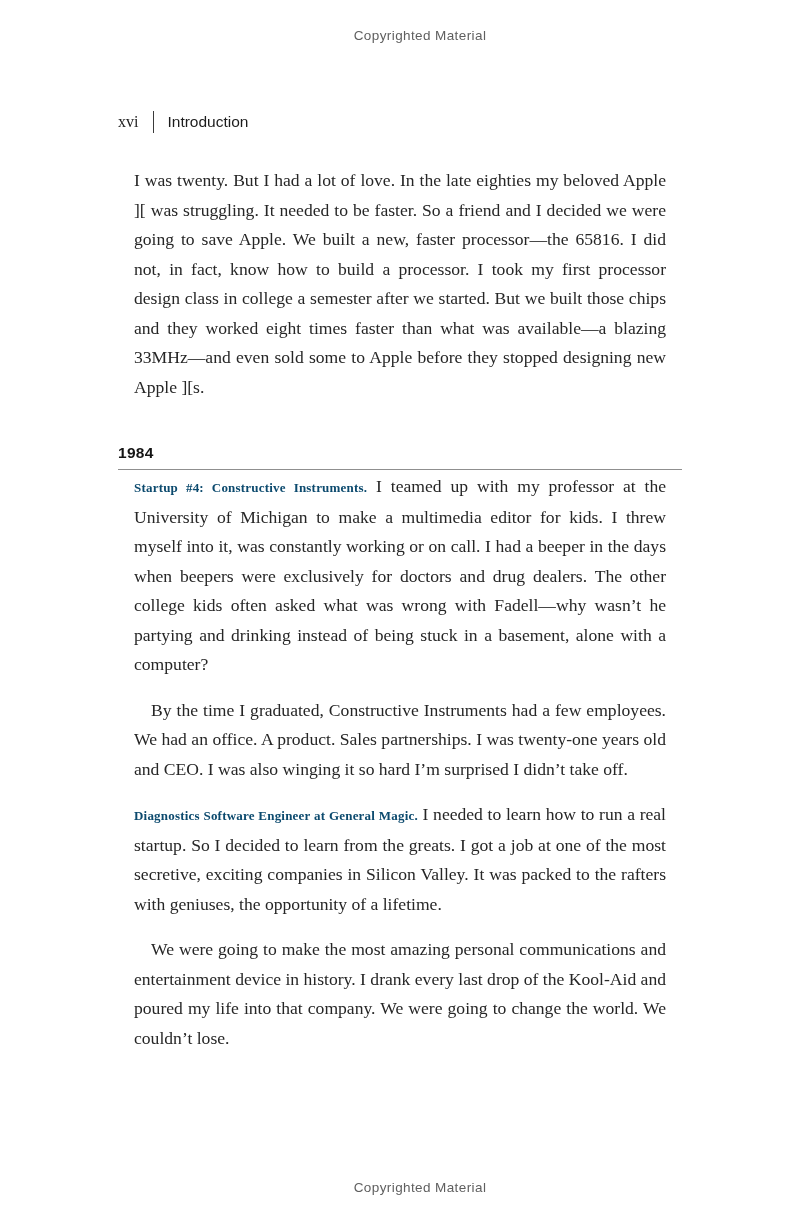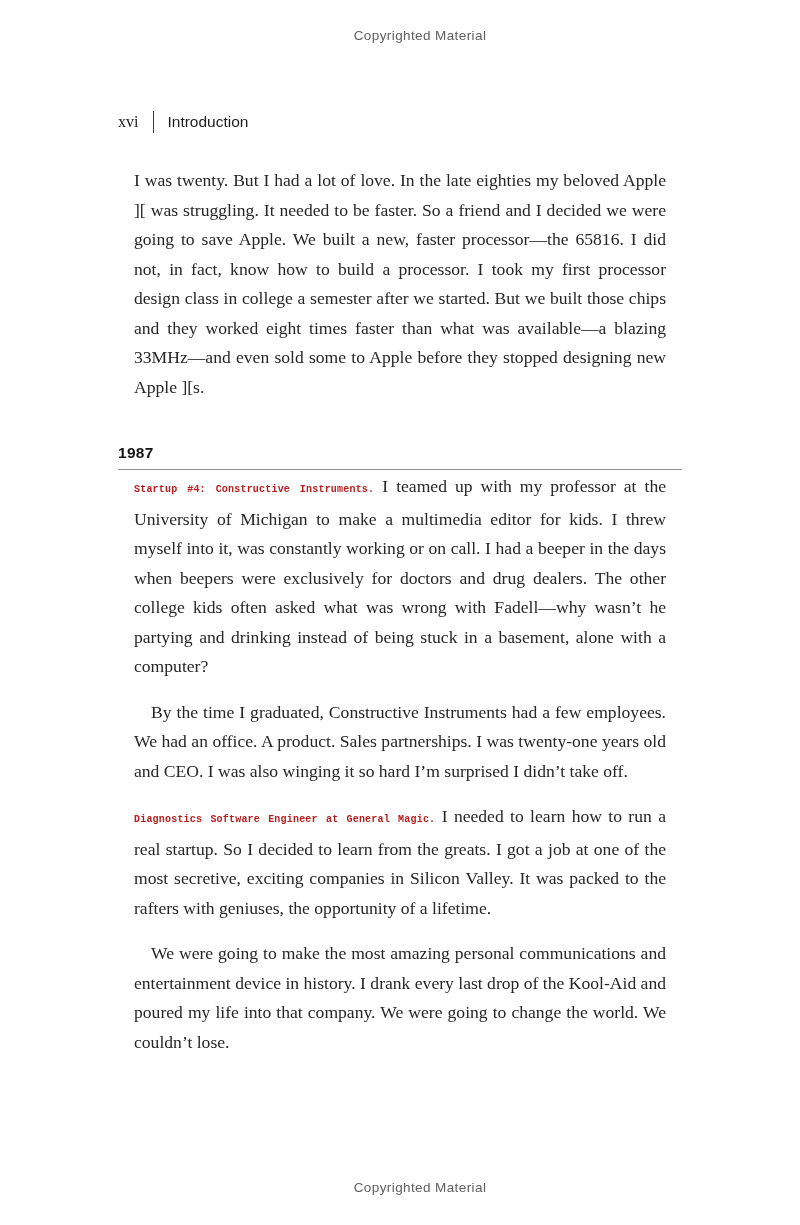--- a/index.html
+++ b/index.html
@@ -72,25 +72,25 @@
     margin-bottom: 2px;
     padding-bottom: 7px;
     border-bottom: 1.5px solid #8f8f8f;
     font-family: "Liberation Sans", sans-serif;
     font-weight: bold;
     font-size: 15.5px;
     letter-spacing: 0.3px;
     color: #141414;
   }
   .lead {
-    font-family: Liberation Mono, monospace;
+    font-family: Liberation Serif, serif;
     font-weight: bold;
-    font-size: 10px;
+    font-size: 13px;
     letter-spacing: 0.2px;
-    color: #b91c1c;
+    color: #0c4a6e;
   }
   .lead-par {
     margin-top: 2px;
   }
 </style>
 </head>
 <body>
 
 <div class="page">
 
@@ -99,21 +99,21 @@
   <div class="running-head">
     <span class="folio">xvi</span>
     <span class="divider"></span>
     <span class="chapter">Introduction</span>
   </div>
 
   <div class="content">
 
     <p class="body-par">I was twenty. But I had a lot of love. In the late eighties my beloved Apple ][ was struggling. It needed to be faster. So a friend and I decided we were going to save Apple. We built a new, faster processor—the 65816. I did not, in fact, know how to build a processor. I took my first processor design class in college a semester after we started. But we built those chips and they worked eight times faster than what was available—a blazing 33MHz—and even sold some to Apple before they stopped designing new Apple ][s.</p>
 
-    <div class="section-head">1987</div>
+    <div class="section-head">1984</div>
     <p class="body-par lead-par">
       <span class="lead">Startup #4: Constructive Instruments.</span><span> I teamed up with my professor at the University of Michigan to make a multimedia editor for kids. I threw myself into it, was constantly working or on call. I had a beeper in the days when beepers were exclusively for doctors and drug dealers. The other college kids often asked what was wrong with Fadell—why wasn’t he partying and drinking instead of being stuck in a basement, alone with a computer?</span>
     </p>
     <p class="body-par indent">By the time I graduated, Constructive Instruments had a few employees. We had an office. A product. Sales partnerships. I was twenty-one years old and CEO. I was also winging it so hard I’m surprised I didn’t take off.</p>
 
     <p class="body-par lead-par">
       <span class="lead">Diagnostics Software Engineer at General Magic.</span><span> I needed to learn how to run a real startup. So I decided to learn from the greats. I got a job at one of the most secretive, exciting companies in Silicon Valley. It was packed to the rafters with geniuses, the opportunity of a lifetime.</span>
     </p>
     <p class="body-par indent">We were going to make the most amazing personal communications and entertainment device in history. I drank every last drop of the Kool-Aid and poured my life into that company. We were going to change the world. We couldn’t lose.</p>
 

